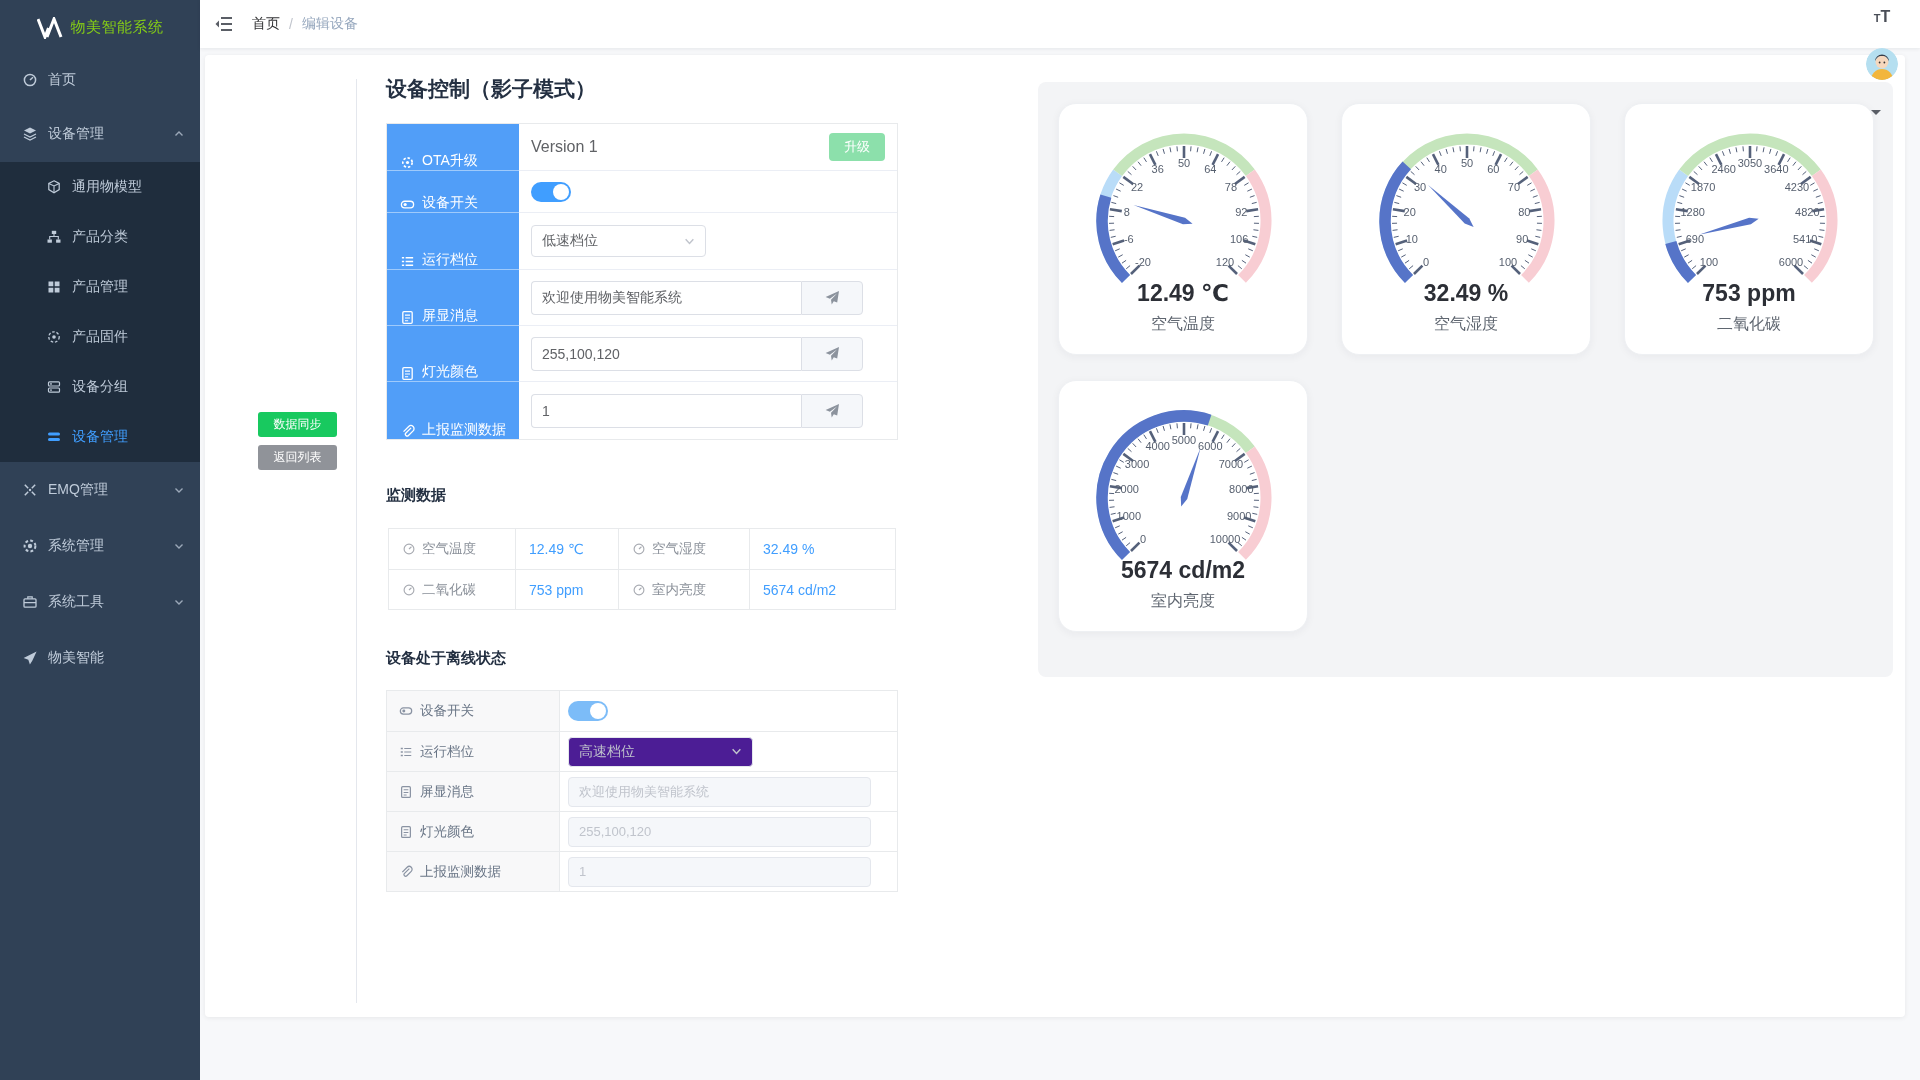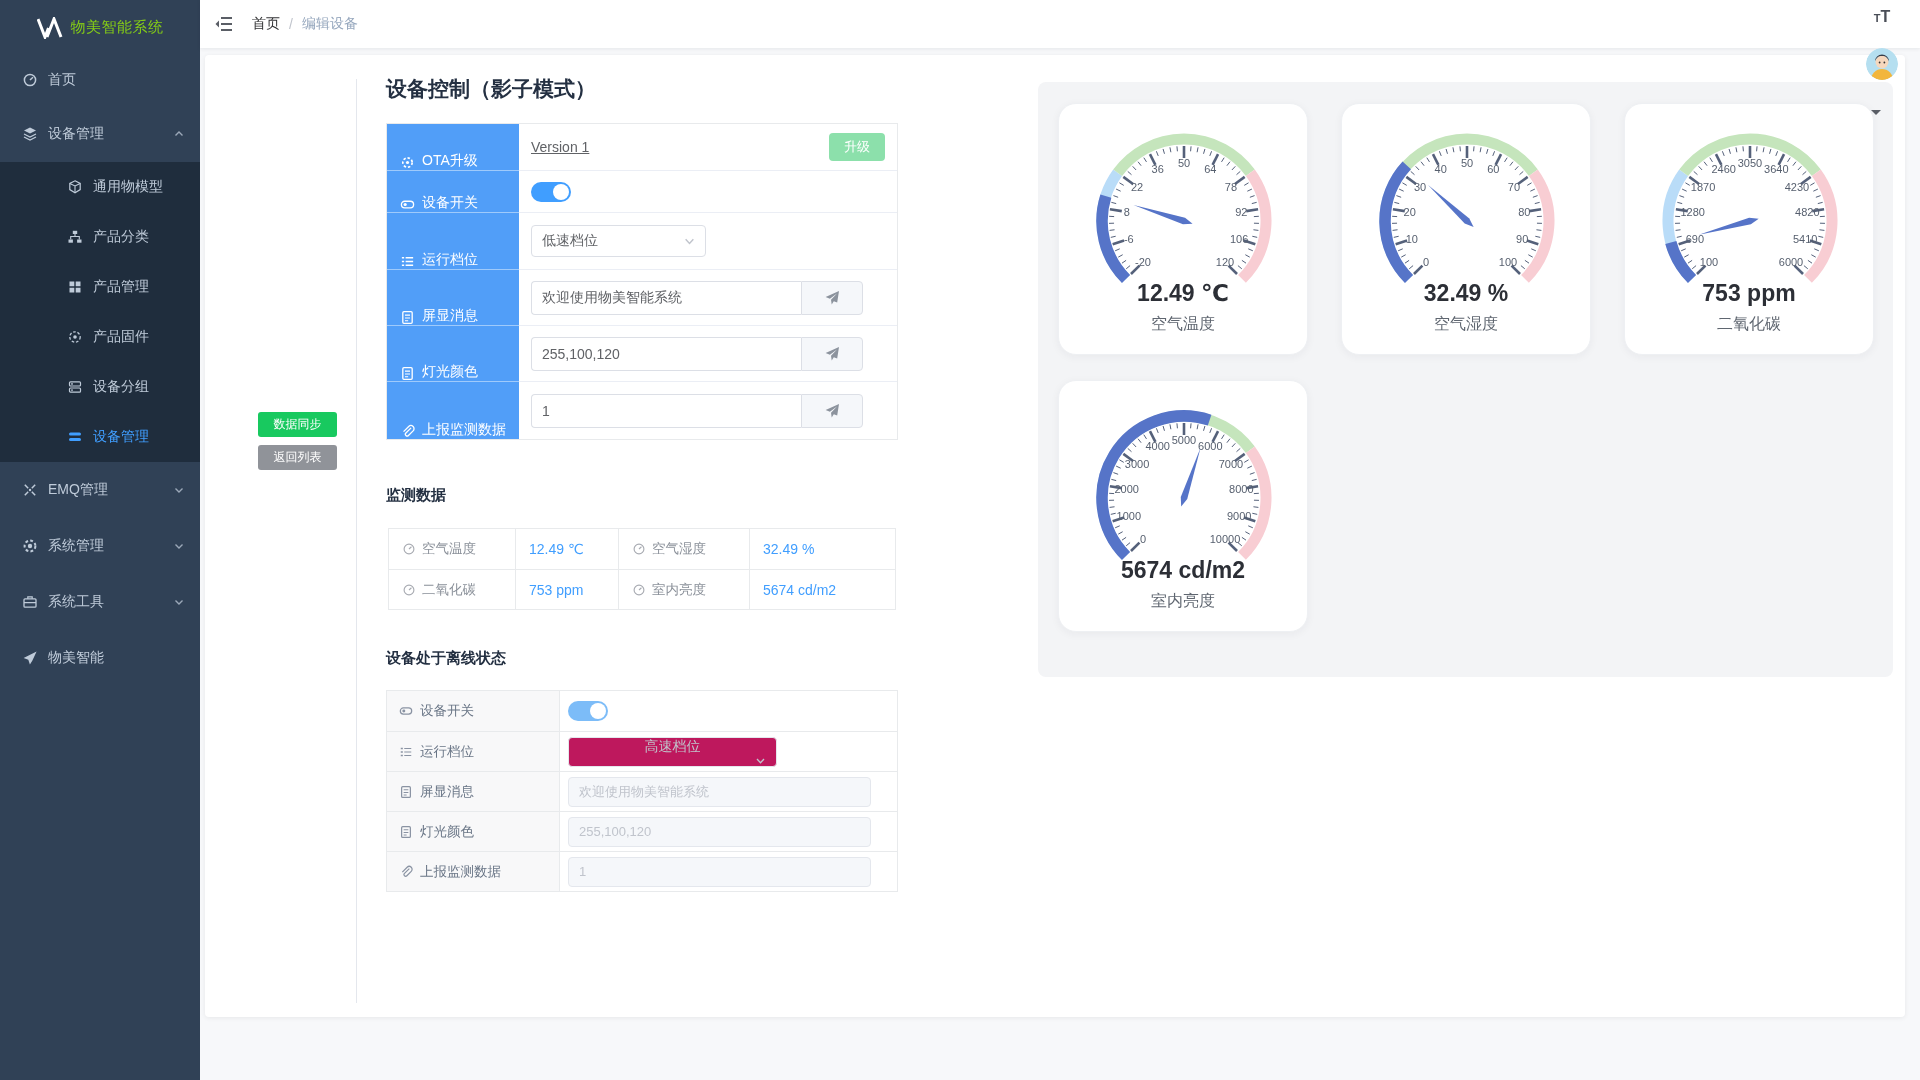--- a/index.html
+++ b/index.html
@@ -7,21 +7,21 @@
   body { font-family:"Liberation Sans","DejaVu Sans",sans-serif; font-size:14px; color:#303133; background:#f7f8fa; }
   .app { display:flex; width:1920px; height:1080px; }
 
   
   .sidebar { width:200px; height:1080px; background:#304156; flex:none; }
   .logo { height:55px; display:flex; align-items:center; justify-content:center; gap:8px; color:#fff; }
   .logo-title { font-size:15px; font-weight:normal; color:#84cc16; letter-spacing:.5px; }
   .menu-item { display:flex; align-items:center; padding-left:22px; color:#bfcbd9; cursor:pointer; position:relative; }
   .menu-item .micon { width:16px; height:16px; margin-right:10px; flex:none; }
   .menu-item.h50 { height:50px; } .menu-item.h57 { height:57px; } .menu-item.h56 { height:56px; }
-  .submenu { background:#1f2d3d;padding-left:21px; }
+  .submenu { background:#1f2d3d; }
   .submenu .menu-item { height:50px; padding-left:46px; font-size:14px; }
   .menu-item.active { color:#409EFF; }
   .chev { position:absolute; right:16px; width:10px; height:10px; opacity:.75; }
 
   
   .main { flex:1; display:flex; flex-direction:column; background:#f7f8fa; }
   .navbar { height:48px; background:#fff; display:flex; align-items:center; padding:0 22px 0 14px; box-shadow:0 1px 4px rgba(0,21,41,.08); position:relative; z-index:5; }
   .hamburger { width:20px; height:20px; cursor:pointer; color:#5a5e66; margin-right:18px; }
   .breadcrumb { display:flex; align-items:center; gap:9px; font-size:14px; }
   .bc-home { color:#303133; cursor:pointer; }
@@ -55,30 +55,30 @@
   .t-off { top:594px; font-size:15px; }
 
   .ctl-table { position:absolute; left:181px; top:68px; width:512px; border:1px solid #e8eaec; }
   .ctl-row { display:flex; }
   .ctl-label { width:132px; flex:none; background:#519ef8; color:#fff; display:flex; align-items:flex-end; gap:7px; padding-left:13px; font-size:14px; border-bottom:1px solid rgba(255,255,255,.45); }
   .ctl-row:last-child .ctl-label { border-bottom:none; }
   .ctl-value { flex:1; display:flex; align-items:center; padding-left:12px; border-bottom:1px solid #ebeef5; background:#fff; }
   .ctl-row:last-child .ctl-value { border-bottom:none; }
   .cicon { width:15px; height:15px; flex:none; }
 
-  .version-text { color:#606266; font-size:14px;text-decoration:underline; }
+  .version-text { color:#606266; font-size:16px; }
   .btn-upgrade { margin-left:auto; margin-right:12px; width:56px; height:28px; background:#8ce0ab; color:#fff; border:none; border-radius:4px; font-size:13px; cursor:not-allowed; font-family:inherit; }
 
   .switch { width:40px; height:20px; border-radius:10px; background:#409EFF; position:relative; cursor:pointer; }
   .switch::after { content:''; position:absolute; right:2px; top:2px; width:16px; height:16px; border-radius:50%; background:#fff; }
   .switch.dis { background:#7cbcf8; cursor:not-allowed; }
 
   .sel { width:175px; height:32px; border:1px solid #dcdfe6; border-radius:4px; display:flex; align-items:center; padding:0 10px; color:#606266; cursor:pointer; background:#fff; font-size:14px; }
   .sel .sel-caret { margin-left:auto; width:11px; height:11px; color:#c0c4cc; }
-  .sel.dis { background:#be185d; border-color:#e4e7ed; color:#c0c4cc; cursor:not-allowed; width:209px; height:30px;flex-direction:column; }
+  .sel.dis { background:#4c1d95; border-color:#e4e7ed; color:#c0c4cc; cursor:not-allowed; width:185px; height:30px; }
 
   .input-group { display:flex; height:34px; width:332px; }
   .input-group input { flex:1; border:1px solid #dcdfe6; border-right:none; border-radius:4px 0 0 4px; padding:0 10px; font-size:14px; color:#606266; outline:none; font-family:inherit; min-width:0; }
   .ig-append { width:62px; flex:none; background:#f5f7fa; border:1px solid #dcdfe6; border-radius:0 4px 4px 0; display:flex; align-items:center; justify-content:center; cursor:pointer; color:#8c939d; }
   .ig-append svg { width:16px; height:16px; }
 
   
   .mon-table { position:absolute; left:183px; top:473px; width:508px; border:1px solid #e8eaec; }
   .mon-row { display:flex; height:40px; }
   .mon-row + .mon-row { border-top:1px solid #e8eaec; }

